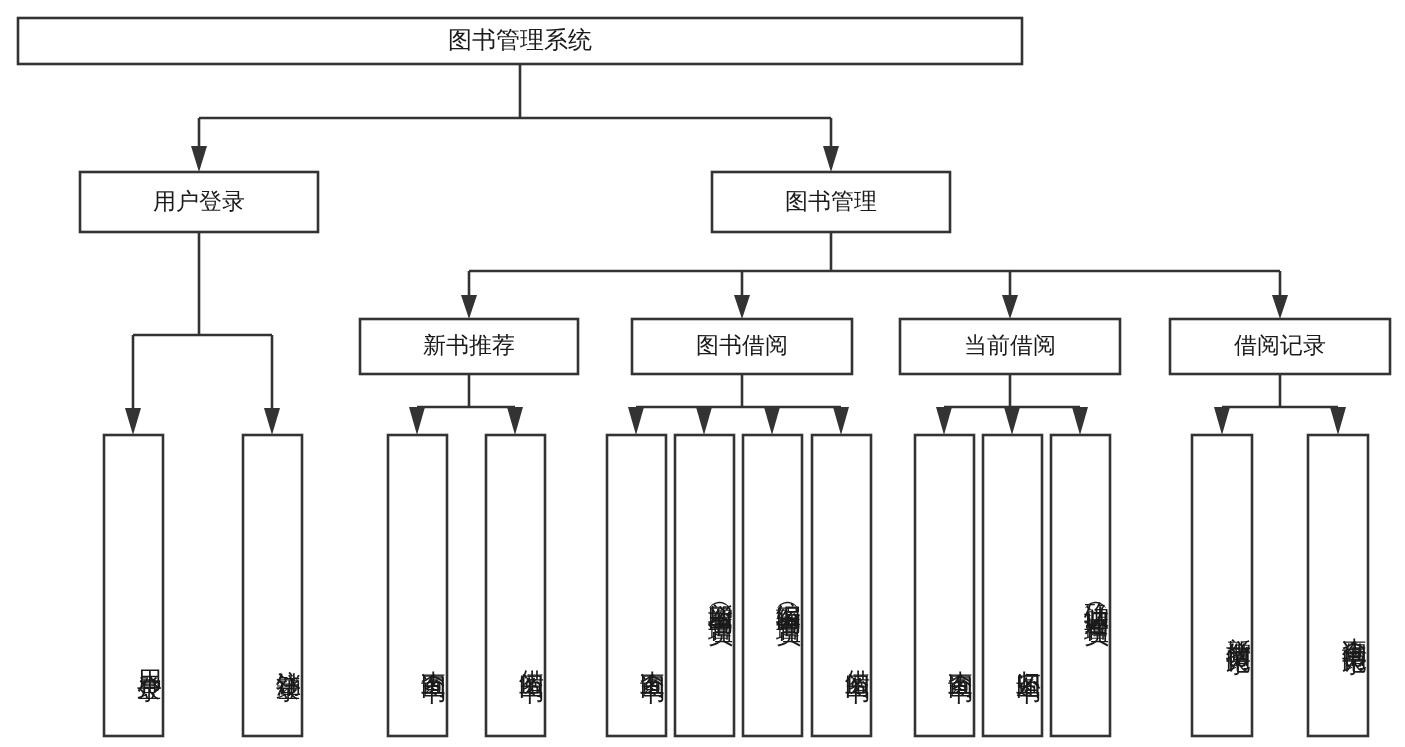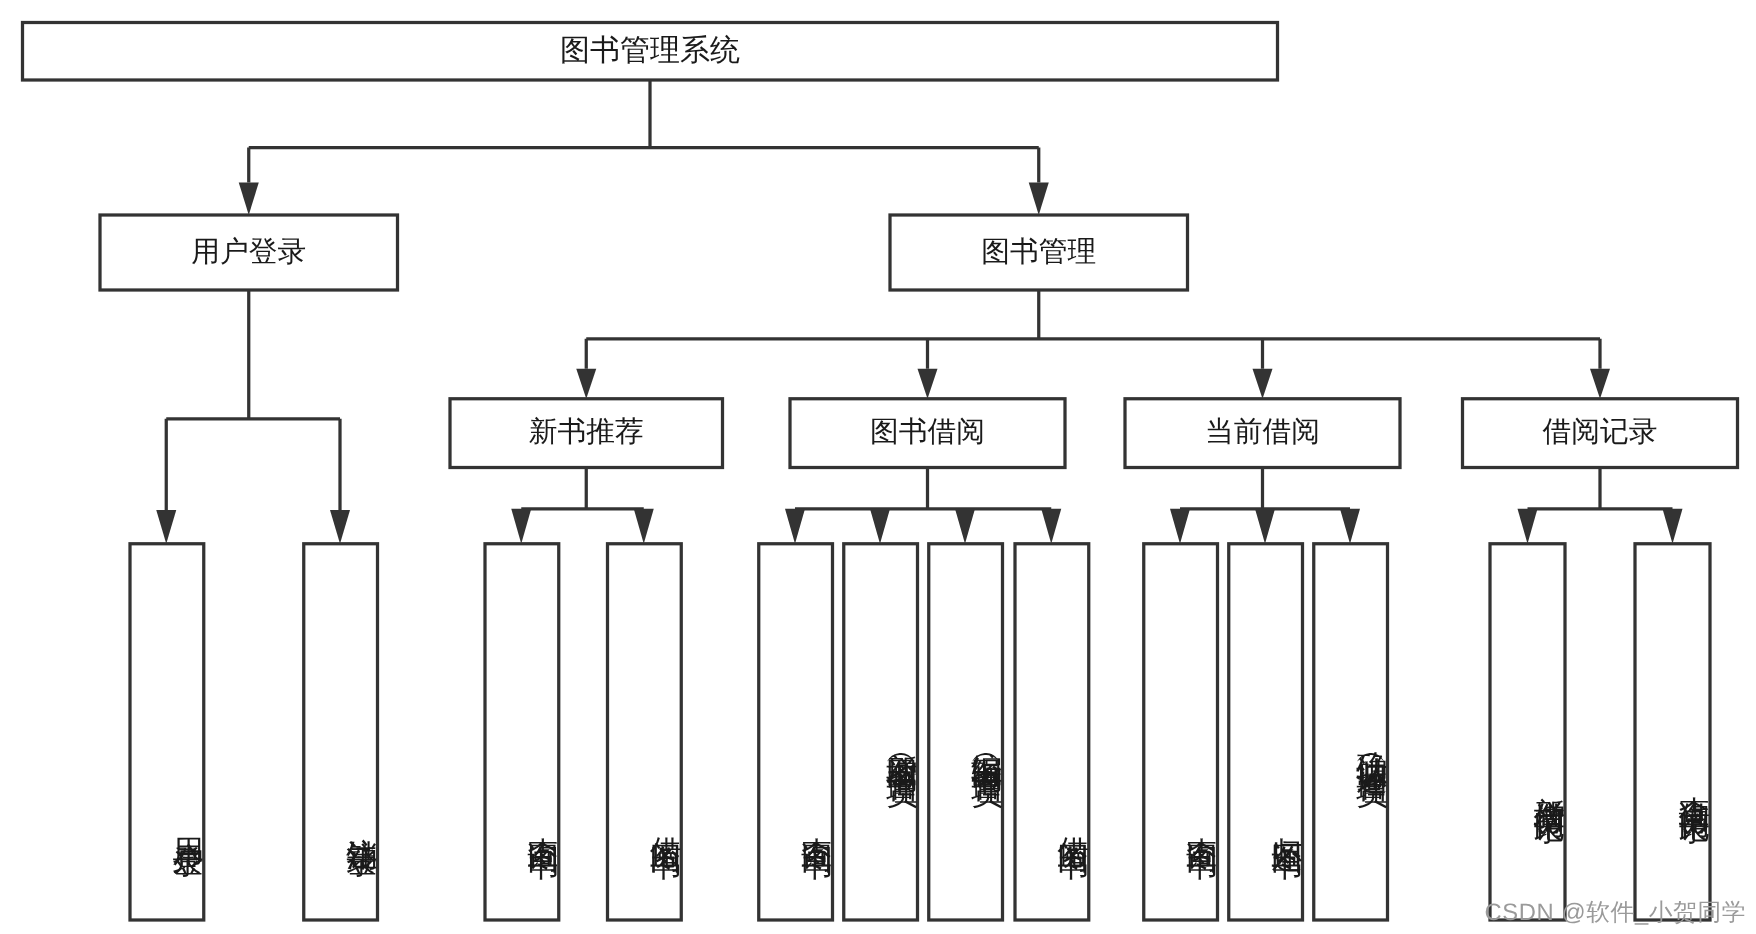--- a/index.html
+++ b/index.html
@@ -205,15 +205,14 @@
   <div class="leaf-label" style="left:607px; top:435px; width:59px; height:301px; padding-top:70px;">查询图书</div>
   <div class="leaf-label" style="left:675px; top:435px; width:59px; height:301px; padding-top:10px;">新增图书（管理员）</div>
   <div class="leaf-label" style="left:743px; top:435px; width:59px; height:301px; padding-top:10px;">编辑图书（管理员）</div>
   <div class="leaf-label" style="left:812px; top:435px; width:59px; height:301px; padding-top:70px;">借阅图书</div>
   <div class="leaf-label" style="left:915px; top:435px; width:59px; height:301px; padding-top:70px;">查询图书</div>
   <div class="leaf-label" style="left:983px; top:435px; width:59px; height:301px; padding-top:70px;">归还图书</div>
   <div class="leaf-label" style="left:1051px; top:435px; width:59px; height:301px; padding-top:10px;">确认归还（管理员）</div>
   <div class="leaf-label" style="left:1192px; top:435px; width:60px; height:301px; padding-top:40px;">新增借阅记录</div>
   <div class="leaf-label" style="left:1308px; top:435px; width:60px; height:301px; padding-top:40px;">查询借阅记录</div>
 
-  <div class="watermark">CSDN @软件_小贺同学</div>
 
 </div>
 
 </body></html>

